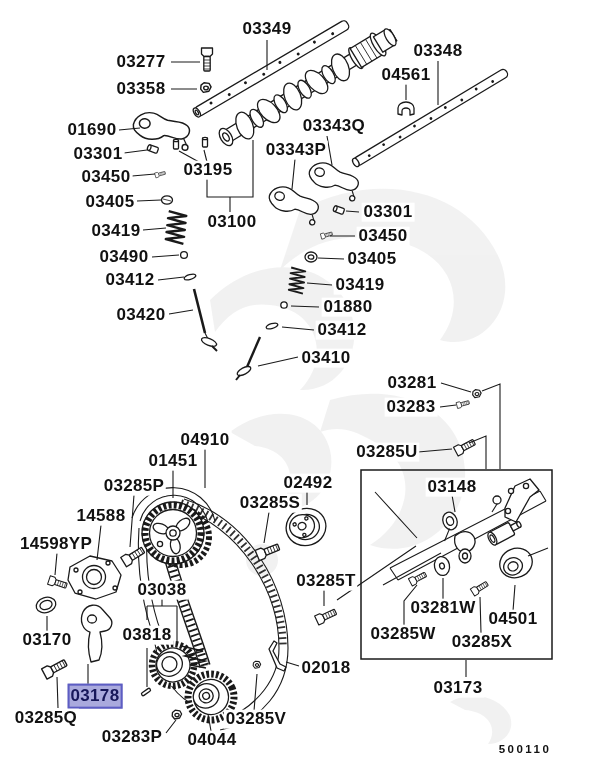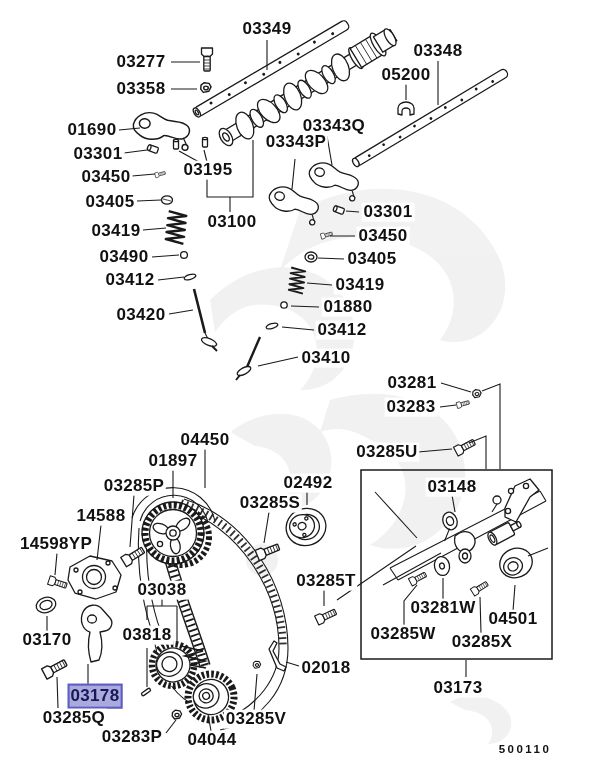--- a/index.html
+++ b/index.html
@@ -301,57 +301,57 @@
     M166,733 L176,720 M211,731 L208,714 M254,711 L257,674 M299,666 L286,662
     M443,600 V578 M417,585 L404,601 L404,625 M481,633 L480,597 M513,611 L515,585
     M466,660 V677
     M375,492 L417,538 M383,585 L441,553 M528,556 L548,548"></path>
 </svg>
 
 <div class="lbl" style="left:267px;top:29px">03349</div>
 <div class="lbl" style="left:141px;top:62px">03277</div>
 <div class="lbl" style="left:141px;top:89px">03358</div>
 <div class="lbl" style="left:438px;top:51px">03348</div>
-<div class="lbl" style="left:406px;top:75px">05200</div>
+<div class="lbl" style="left:406px;top:75px">04561</div>
 <div class="lbl" style="left:92px;top:130px">01690</div>
 <div class="lbl" style="left:98px;top:154px">03301</div>
 <div class="lbl" style="left:106px;top:177px">03450</div>
 <div class="lbl" style="left:110px;top:202px">03405</div>
 <div class="lbl" style="left:116px;top:231px">03419</div>
 <div class="lbl" style="left:124px;top:257px">03490</div>
 <div class="lbl" style="left:130px;top:280px">03412</div>
 <div class="lbl" style="left:141px;top:315px">03420</div>
 <div class="lbl" style="left:208px;top:170px">03195</div>
 <div class="lbl" style="left:232px;top:222px">03100</div>
 <div class="lbl" style="left:334px;top:126px">03343Q</div>
-<div class="lbl" style="left:296px;top:142px">03343P</div>
+<div class="lbl" style="left:296px;top:150px">03343P</div>
 <div class="lbl" style="left:388px;top:212px">03301</div>
 <div class="lbl" style="left:383px;top:236px">03450</div>
 <div class="lbl" style="left:372px;top:259px">03405</div>
 <div class="lbl" style="left:360px;top:285px">03419</div>
 <div class="lbl" style="left:348px;top:307px">01880</div>
 <div class="lbl" style="left:342px;top:330px">03412</div>
 <div class="lbl" style="left:326px;top:358px">03410</div>
 <div class="lbl" style="left:412px;top:383px">03281</div>
 <div class="lbl" style="left:411px;top:407px">03283</div>
 <div class="lbl" style="left:387px;top:452px">03285U</div>
-<div class="lbl" style="left:205px;top:440px">04450</div>
-<div class="lbl" style="left:173px;top:461px">01897</div>
+<div class="lbl" style="left:205px;top:440px">04910</div>
+<div class="lbl" style="left:173px;top:461px">01451</div>
 <div class="lbl" style="left:134px;top:486px">03285P</div>
 <div class="lbl" style="left:101px;top:516px">14588</div>
 <div class="lbl" style="left:56px;top:544px">14598YP</div>
 <div class="lbl" style="left:308px;top:483px">02492</div>
 <div class="lbl" style="left:270px;top:503px">03285S</div>
 <div class="lbl" style="left:452px;top:487px">03148</div>
 <div class="lbl" style="left:326px;top:581px">03285T</div>
 <div class="lbl" style="left:47px;top:640px">03170</div>
 <div class="lbl" style="left:162px;top:590px">03038</div>
 <div class="lbl" style="left:147px;top:635px">03818</div>
 <div class="lbl hl" style="left:95px;top:696px">03178</div>
-<div class="lbl" style="left:74px;top:718px">03285Q</div>
+<div class="lbl" style="left:46px;top:718px">03285Q</div>
 <div class="lbl" style="left:132px;top:737px">03283P</div>
 <div class="lbl" style="left:212px;top:740px">04044</div>
 <div class="lbl" style="left:256px;top:719px">03285V</div>
 <div class="lbl" style="left:326px;top:668px">02018</div>
 <div class="lbl" style="left:443px;top:608px">03281W</div>
 <div class="lbl" style="left:403px;top:634px">03285W</div>
 <div class="lbl" style="left:482px;top:642px">03285X</div>
 <div class="lbl" style="left:513px;top:619px">04501</div>
 <div class="lbl" style="left:458px;top:688px">03173</div>
 

